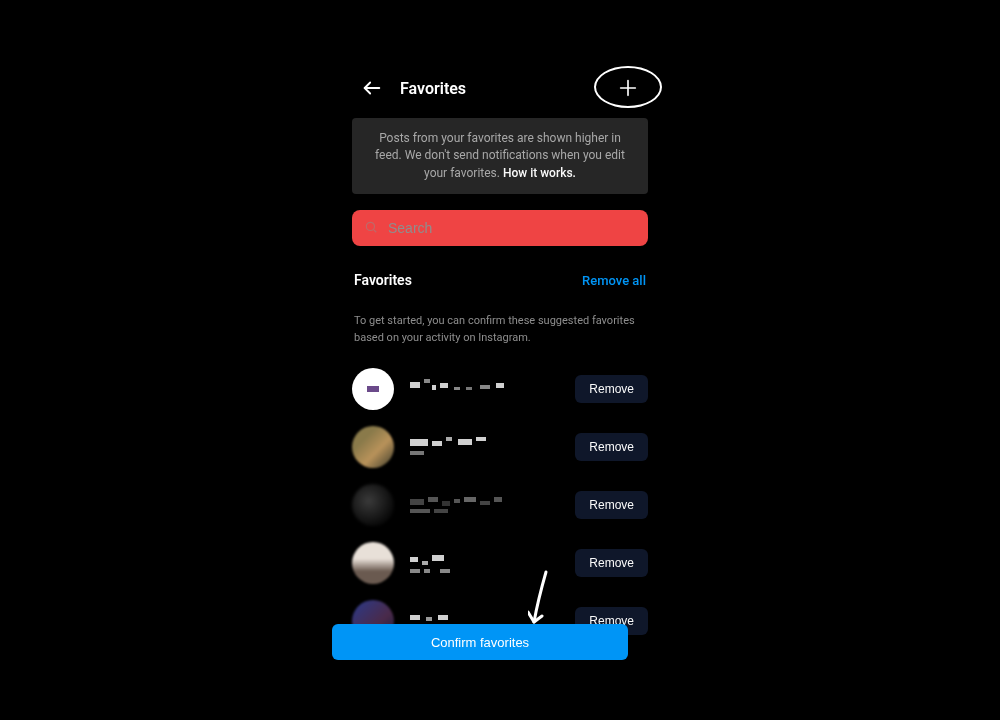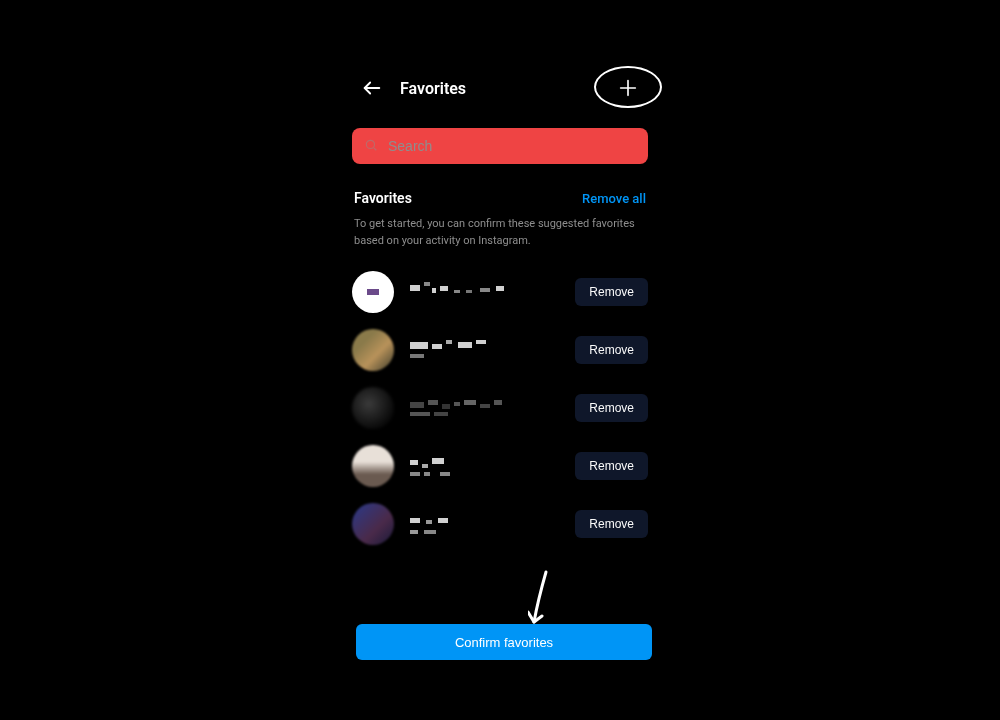--- a/index.html
+++ b/index.html
@@ -104,21 +104,21 @@
     align-items: center;
     margin-top: 26px;
     padding: 0 2px;
   }
   .section-title { font-size: 14px; font-weight: 600; }
   .remove-all { font-size: 13px; color: #0095f6; font-weight: 500; cursor: pointer; margin-left: 36px; }
   .section-desc {
     font-size: 11px;
     color: #8e8e8e;
     line-height: 1.5;
-    margin-top: 10px;
+    margin-top: 25px;
     padding: 0 2px;
   }
   .rows { margin-top: 14px; }
   .row {
     display: flex;
     align-items: center;
     height: 58px;
   }
   .avatar {
     width: 42px;
@@ -157,21 +157,21 @@
     background: #0095f6;
     color: #fff;
     border: none;
     border-radius: 6px;
     font-size: 13px;
     font-weight: 500;
     cursor: pointer;
   }
   .confirm-abs {
     position: absolute;
-    left: 356px;
+    left: 332px;
     top: 624px;
     width: 296px;
   }
   .arrow-annot {
     position: absolute;
     left: 528px;
     top: 570px;
     pointer-events: none;
   }
   .arrow-annot svg { width: 30px; height: 70px; }
@@ -191,20 +191,23 @@
     <div class="title">Favorites</div>
     <div class="add-icon">
       <svg viewBox="0 0 24 24" fill="none" stroke="#fff" stroke-width="1.8" stroke-linecap="round">
           <line x1="12" y1="4" x2="12" y2="20"></line>
           <line x1="4" y1="12" x2="20" y2="12"></line>
         </svg>
     </div>
     <div class="add-highlight"></div>
   </div>
 
+  <div class="info-box">
+    <span>Posts from your favorites are shown higher in feed. We don't send notifications when you edit your favorites. </span><span class="link">How it works.</span>
+  </div>
 
   <div class="search-bar">
     <span>
       <svg viewBox="0 0 24 24" fill="none" stroke="#8e8e8e" stroke-width="2">
           <circle cx="11" cy="11" r="7"></circle>
           <line x1="21" y1="21" x2="16.5" y2="16.5"></line>
         </svg>
     </span>
     <input class="search-input" placeholder="Search" style="">
   </div>

